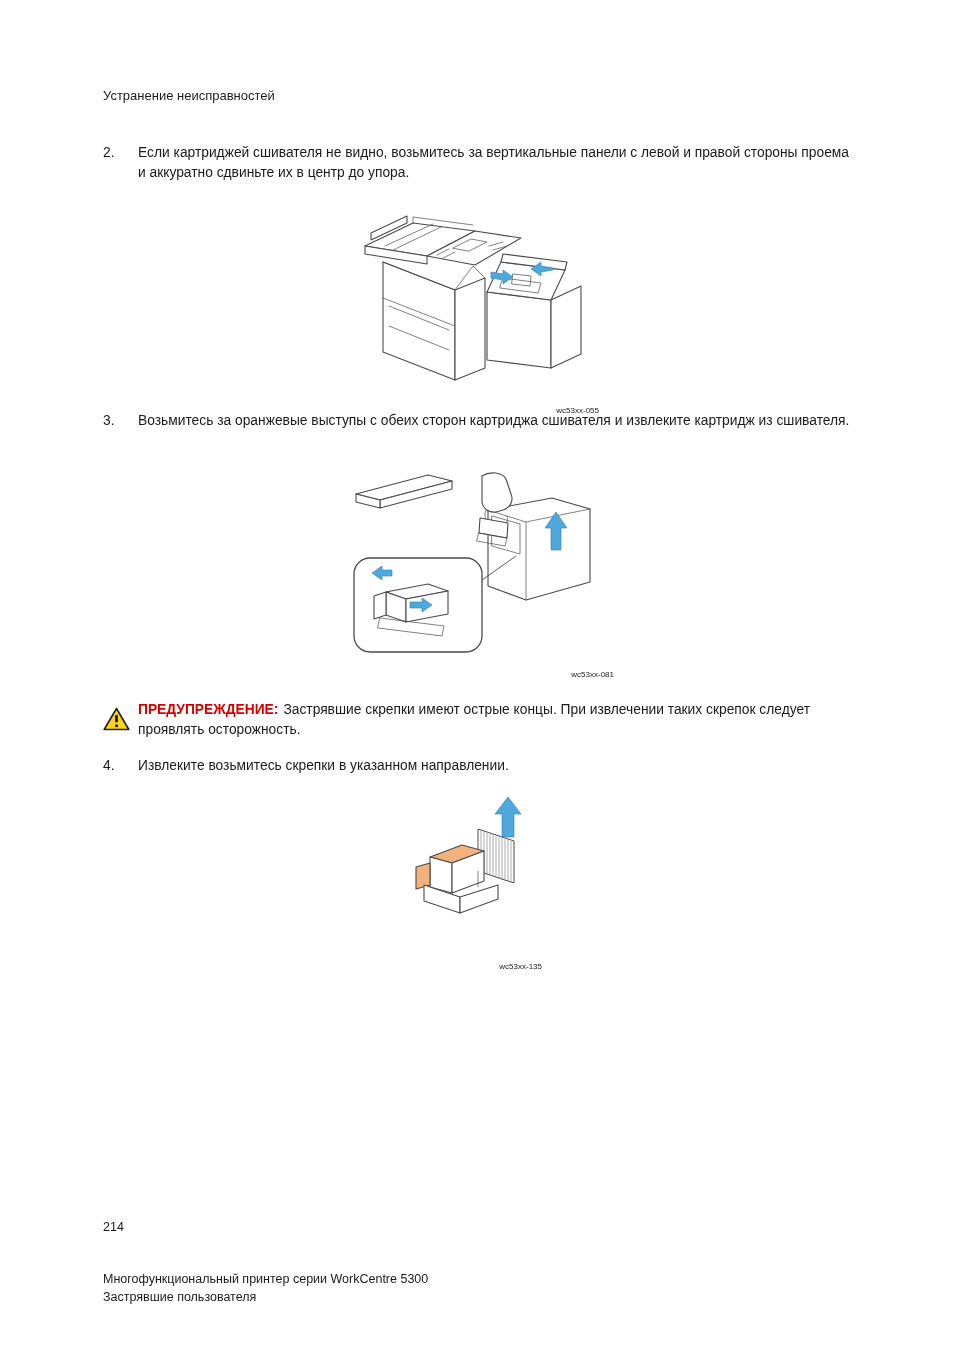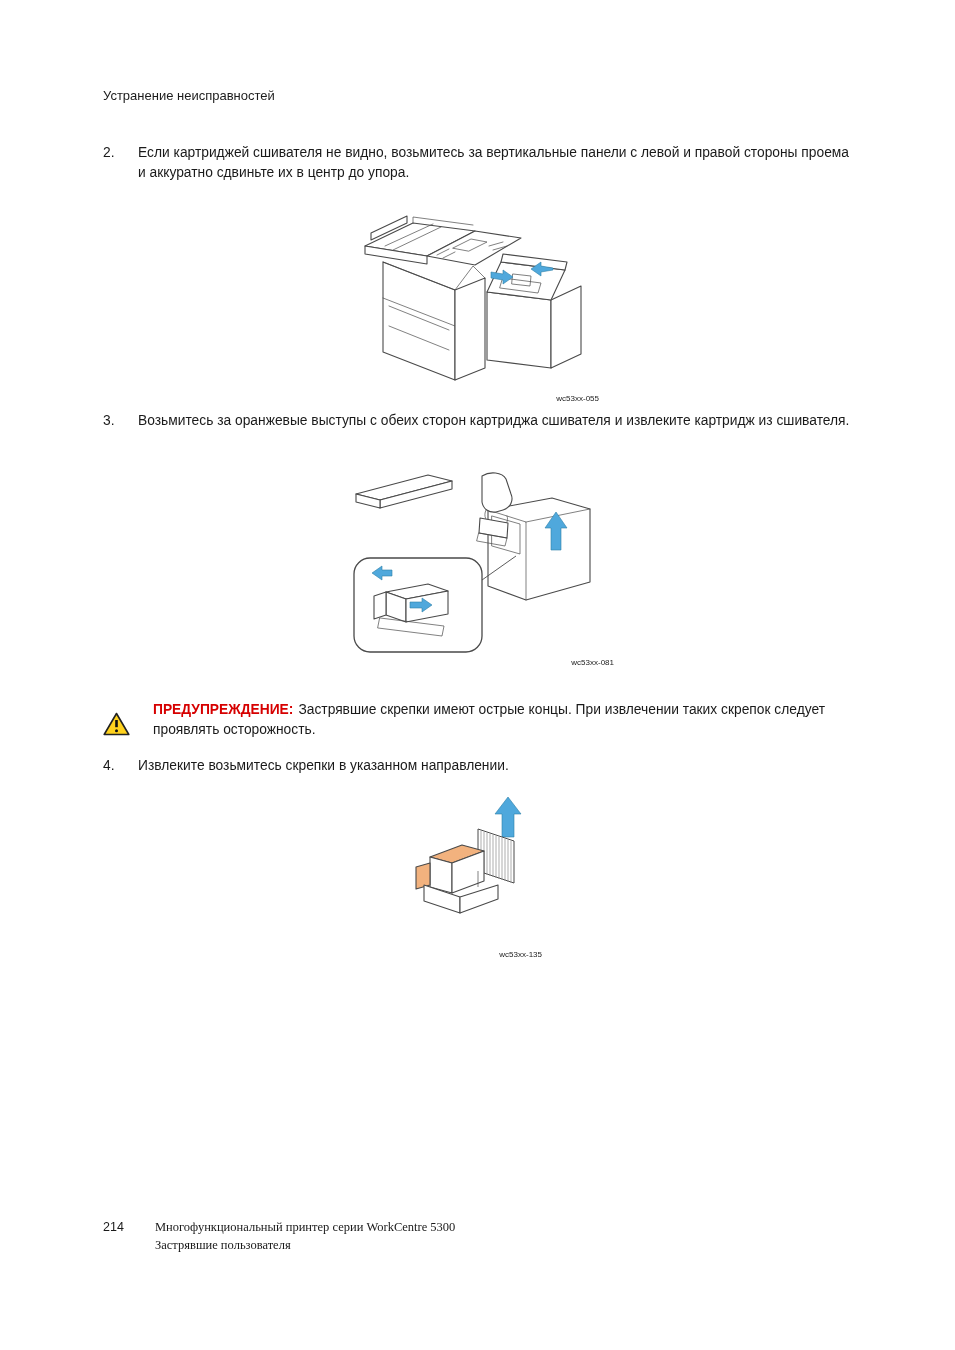--- a/index.html
+++ b/index.html
@@ -22,33 +22,33 @@
   .step{position:absolute;left:103px;width:748px;display:flex;
         font-size:13.8px;line-height:1.45;}
   .step .num{flex:0 0 35px;}
   .step .txt{flex:1;}
   .step-2{top:143px;}
   .step-3{top:411px;}
   .step-4{top:756px;}
 
   .figure{position:absolute;text-align:center;}
   .figure .caption{display:block;text-align:right;font-size:8px;color:#222;
-                   margin-top:0;padding-right:6px;line-height:1;}
+                   margin-top:12px;padding-right:6px;line-height:1;}
   .figure-1{left:355px;top:206px;width:250px;}
   .figure-2{left:340px;top:470px;width:280px;}
   .figure-3{left:408px;top:795px;width:140px;}
 
-  .warning{position:absolute;left:103px;top:700px;width:750px;display:flex;align-items:flex-end;gap:15px;}
+  .warning{position:absolute;left:103px;top:700px;width:750px;display:flex;align-items:center;}
   .warning .w-icon{flex:0 0 35px;padding-top:1px;}
   .warning .w-body{flex:1;font-size:13.8px;line-height:1.45;}
   .warn-label{color:var(--warning-red);font-weight:bold;margin-right:5px;}
 
-  .footer{position:absolute;left:103px;top:1219px;display:flex;font-size:12.5px;line-height:1.4;}
+  .footer{position:absolute;left:103px;top:1219px;display:flex;font-size:12.5px;line-height:1.4;flex-direction:column;}
   .footer .pagenum{flex:0 0 52px;}
-  .footer .f-lines{flex:1;font-family:Liberation Serif, serif;}
+  .footer .f-lines{flex:1;}
 
   svg .lineart{fill:#fff;stroke:var(--line);stroke-width:1.1;stroke-linejoin:round;stroke-linecap:round;}
   svg .thin{fill:none;stroke:var(--line);stroke-width:0.7;}
   svg .arrow-blue{fill:var(--arrow-blue);stroke:var(--arrow-blue-edge);stroke-width:0.6;stroke-linejoin:round;}
   svg .orange{fill:var(--cartridge-orange);stroke:var(--line);stroke-width:1.1;stroke-linejoin:round;}
   svg .hatch{stroke:#8a8a8a;stroke-width:0.7;}
 </style>
 </head>
 <body>
 

